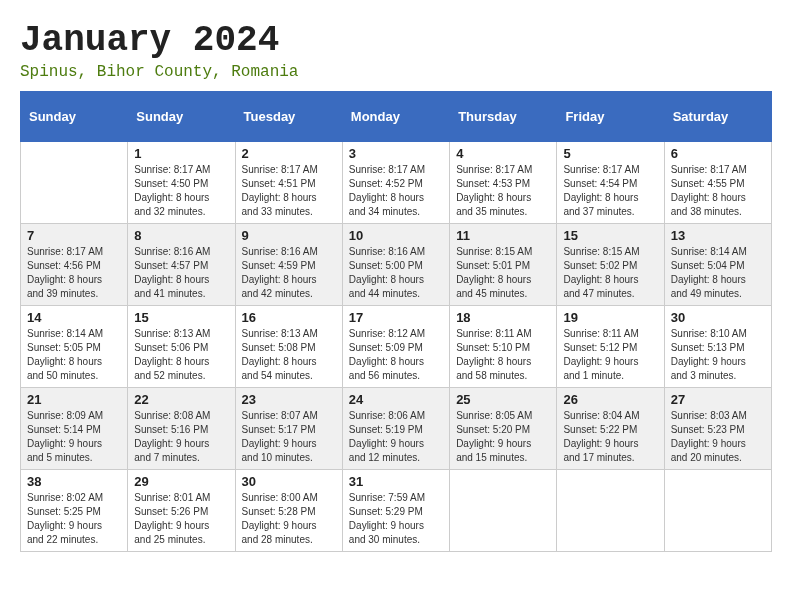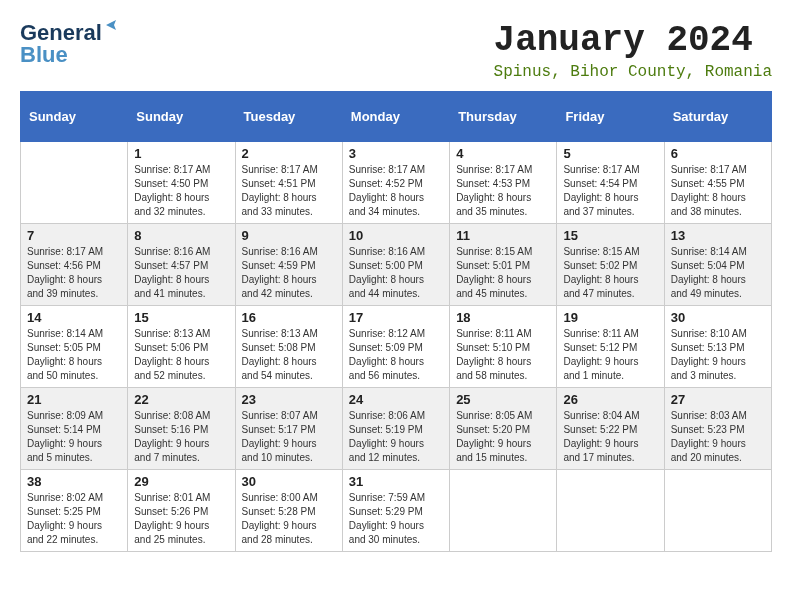--- a/index.html
+++ b/index.html
@@ -76,31 +76,20 @@
       background: #f0f0f0;
     }
     .row-white td {
       background: #fff;
     }
   </style>
 </head>
 <body>
 
 <div class="header-area">
-  <div class="logo">
-    <div style="display:flex;align-items:center;gap:4px;">
-      <div style="position:relative;display:inline-block;">
-        <span style="font-size:22px;font-weight:bold;color:#1a3a5c;">General</span>
-        <svg style="position:absolute;top:-4px;right:-18px;" width="18" height="18" viewBox="0 0 18 18">
-          <polygon points="4,9 14,4 12,9 14,14" fill="#4a90c4"></polygon>
-        </svg>
-      </div>
-    </div>
-    <span style="font-size:22px;font-weight:bold;color:#4a90c4;margin-top:-4px;">Blue</span>
-  </div>
   <div class="title-area">
     <div class="month-title">January 2024</div>
     <div class="location-title">Spinus, Bihor County, Romania</div>
   </div>
 </div>
 
 <table class="calendar-table">
   <thead>
     <tr>
       <th>Sunday</th>

